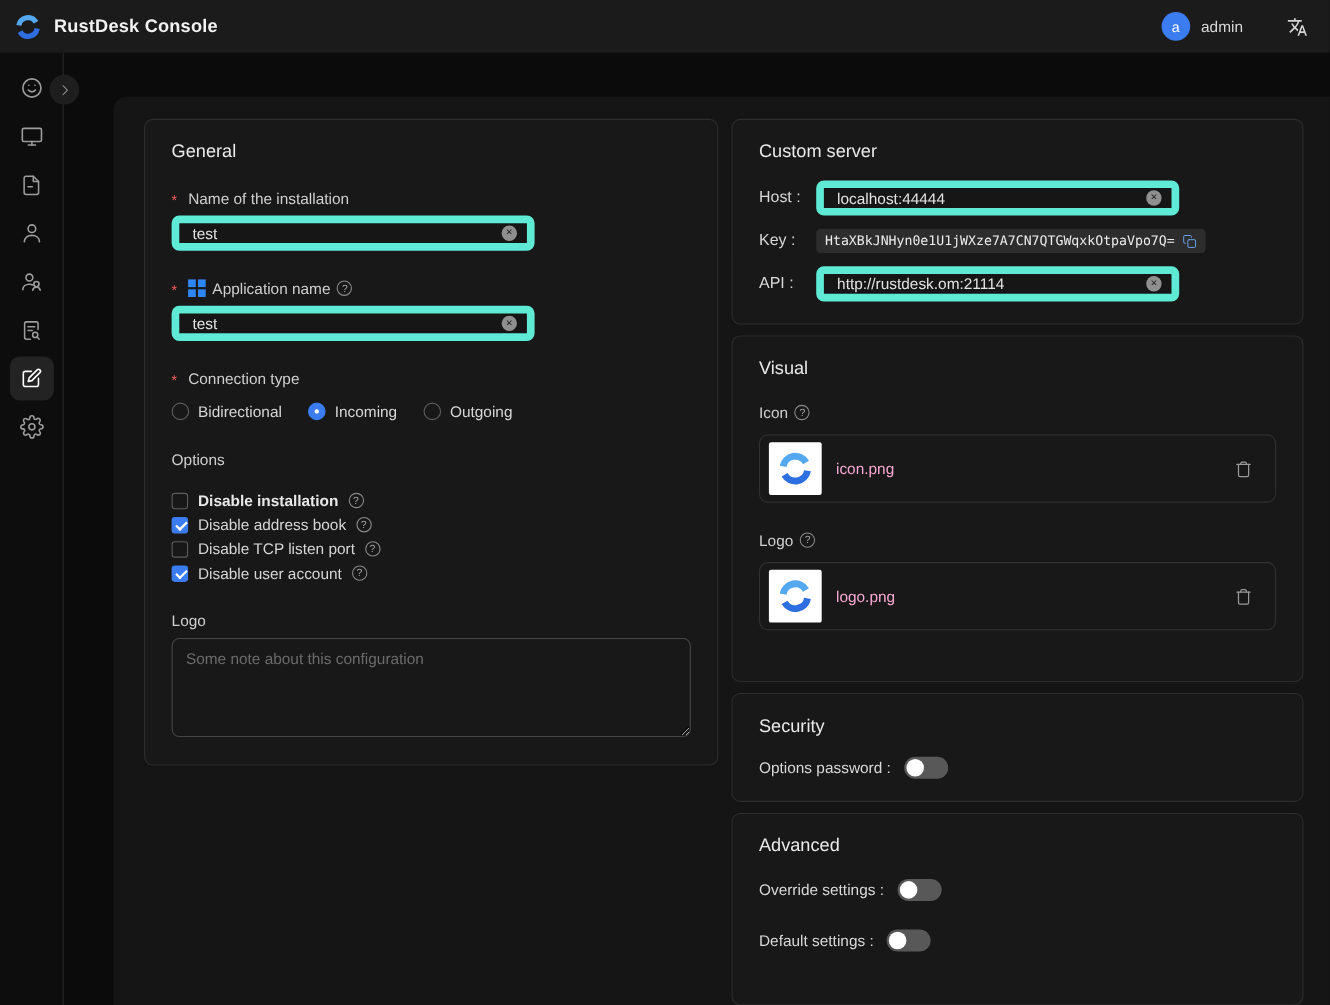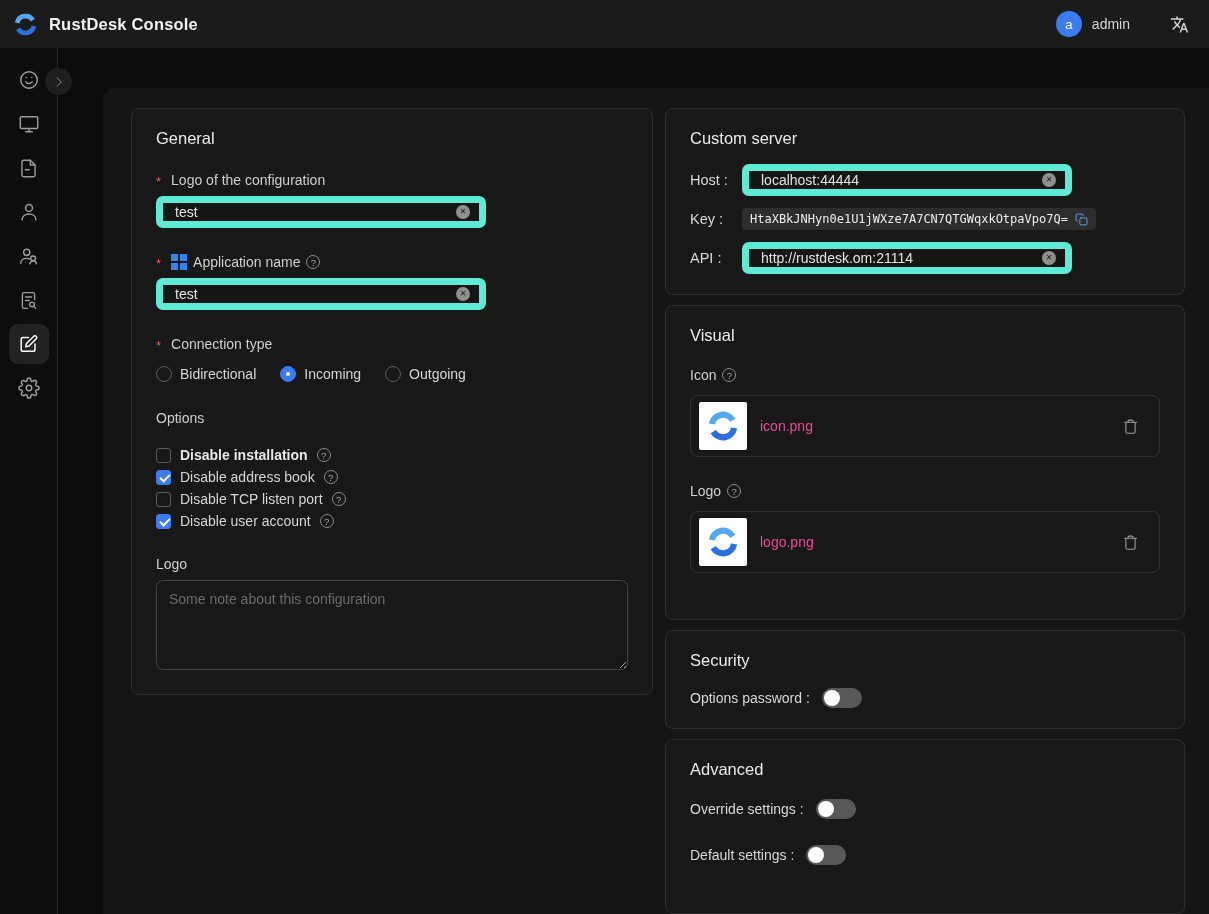--- a/index.html
+++ b/index.html
@@ -92,21 +92,21 @@
   .srv-label { width:52px; flex:none; font-size:14.5px; color:#d8d8d8; }
   .key-chip { background:#2d2d2d; border-radius:4px; padding:4px 8px; display:flex; align-items:center; gap:7px; }
   .key-chip code { font-family:"DejaVu Sans Mono", monospace; font-size:12px; color:#ececec; }
   .copy-btn { color:#6aa8f8; cursor:pointer; }
 
   
   .file-box { border:1px solid #303030; border-radius:8px; height:62px; display:flex; align-items:center;
               padding:0 20px 0 8px; }
   .thumb { width:48px; height:48px; background:#ffffff; border-radius:2px; display:flex; align-items:center;
            justify-content:center; flex:none; }
-  .file-name { color:#ec4899; font-size:14px; margin-left:13px; cursor:pointer; }
+  .file-name { color:#f9a8d4; font-size:14px; margin-left:13px; cursor:pointer; }
   .trash-btn { margin-left:auto; color:#9a9a9a; cursor:pointer; }
 
   
   .toggle-row { display:flex; align-items:center; gap:12px; font-size:14px; color:#d8d8d8; }
   .toggle { width:40px; height:20px; border-radius:10px; background:#585858; position:relative; cursor:pointer; flex:none; }
   .toggle::after { content:""; position:absolute; left:2px; top:2px; width:16px; height:16px; border-radius:50%; background:#fff; }
 
   .mt8{margin-top:8px;} .mt12{margin-top:12px;} .mt16{margin-top:16px;} .mt18{margin-top:18px;}
   .mt22{margin-top:22px;} .mt24{margin-top:24px;} .mt26{margin-top:26px;}
   .adv-card { height:210px; }
@@ -221,21 +221,21 @@
     </span>
   </div>
 
   <main class="main">
 
     <div class="col-left">
       <section class="card">
         <div class="card-title">General</div>
 
         <div class="field-label req mt24">
-          <span>Logo of the configuration</span>
+          <span>Name of the installation</span>
         </div>
         <div class="text-input mt8">
           <input value="test" style="">
           <span class="clear-btn"></span>
         </div>
 
         <div class="field-label req mt26">
           <span class="win-logo">
               <span></span>
               <span></span>

